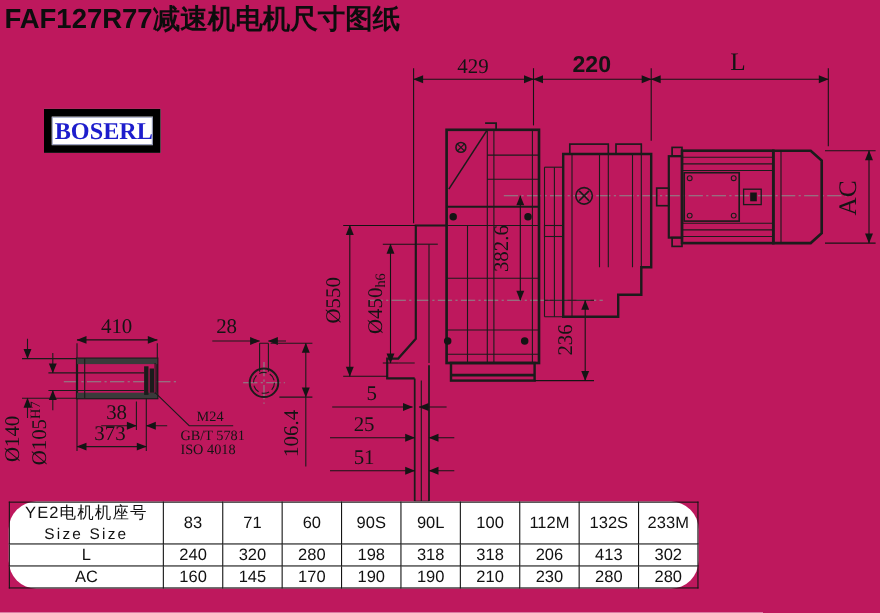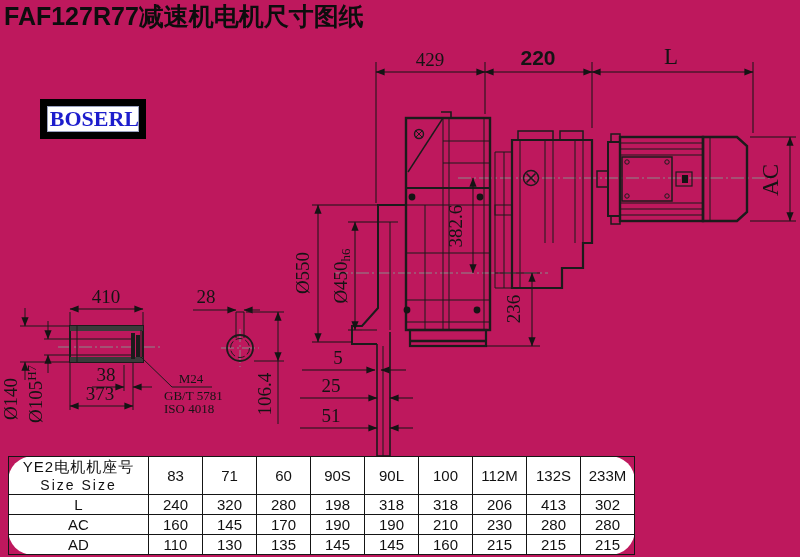--- a/index.html
+++ b/index.html
@@ -283,28 +283,16 @@
       <td>160</td>
       <td>145</td>
       <td>170</td>
       <td>190</td>
       <td>190</td>
       <td>210</td>
       <td>230</td>
       <td>280</td>
       <td>280</td>
     </tr>
-    <tr>
-      <td>AD</td>
-      <td>110</td>
-      <td>130</td>
-      <td>135</td>
-      <td>145</td>
-      <td>145</td>
-      <td>160</td>
-      <td>215</td>
-      <td>215</td>
-      <td>215</td>
-    </tr>
   </tbody>
     </table>
 
 </div>
 
 </body></html>

